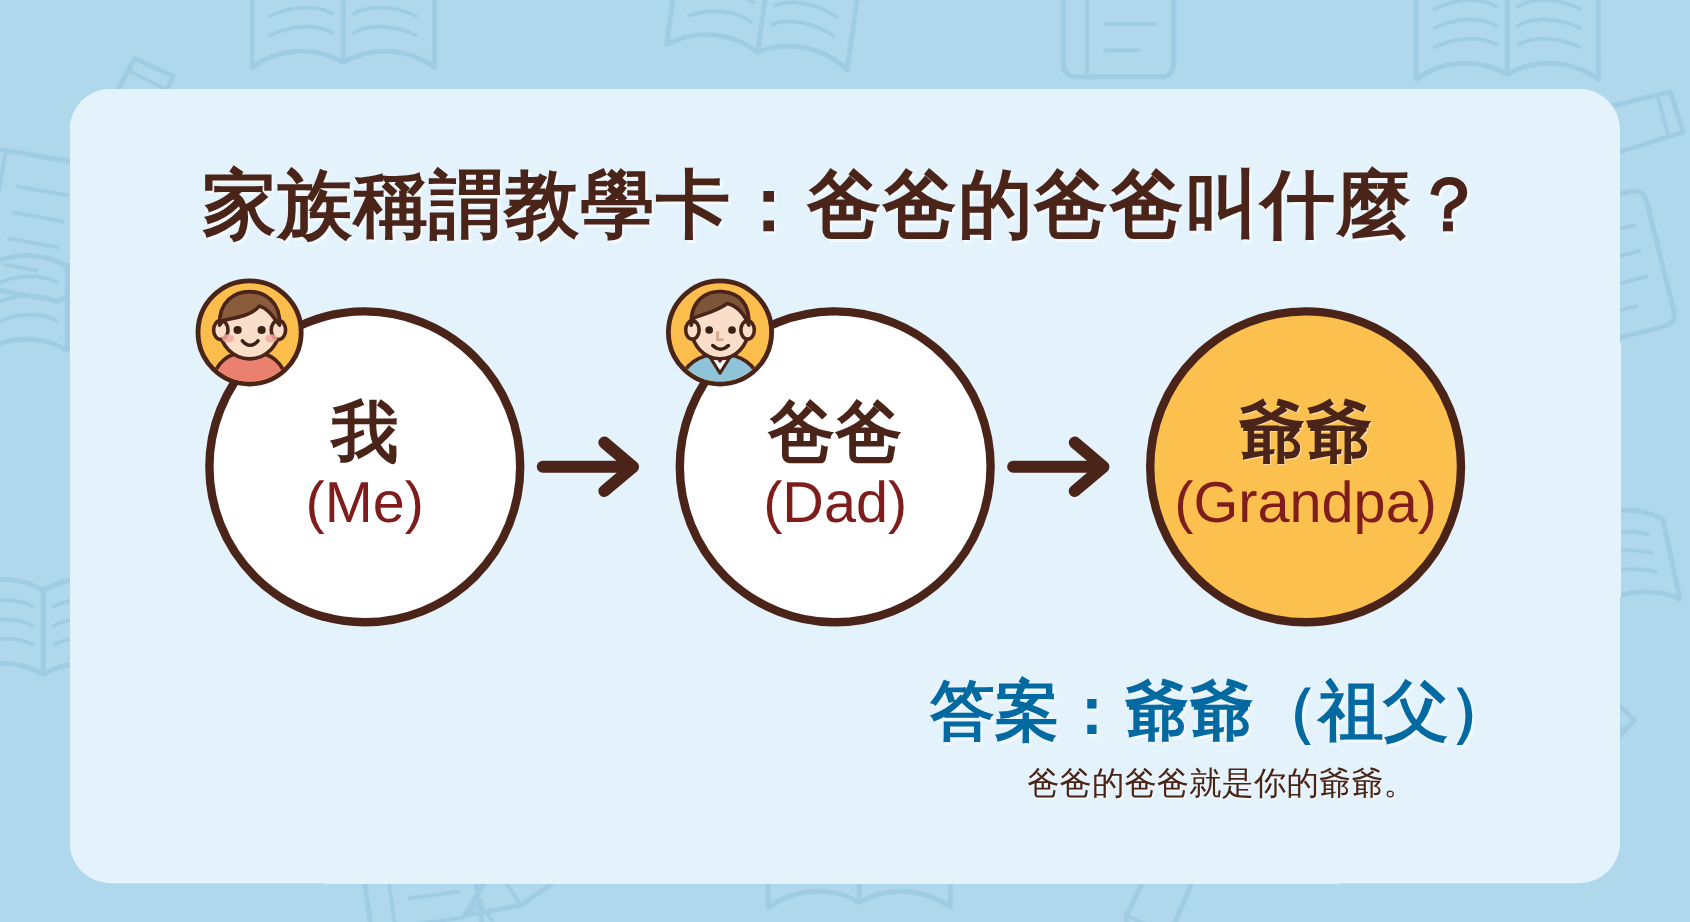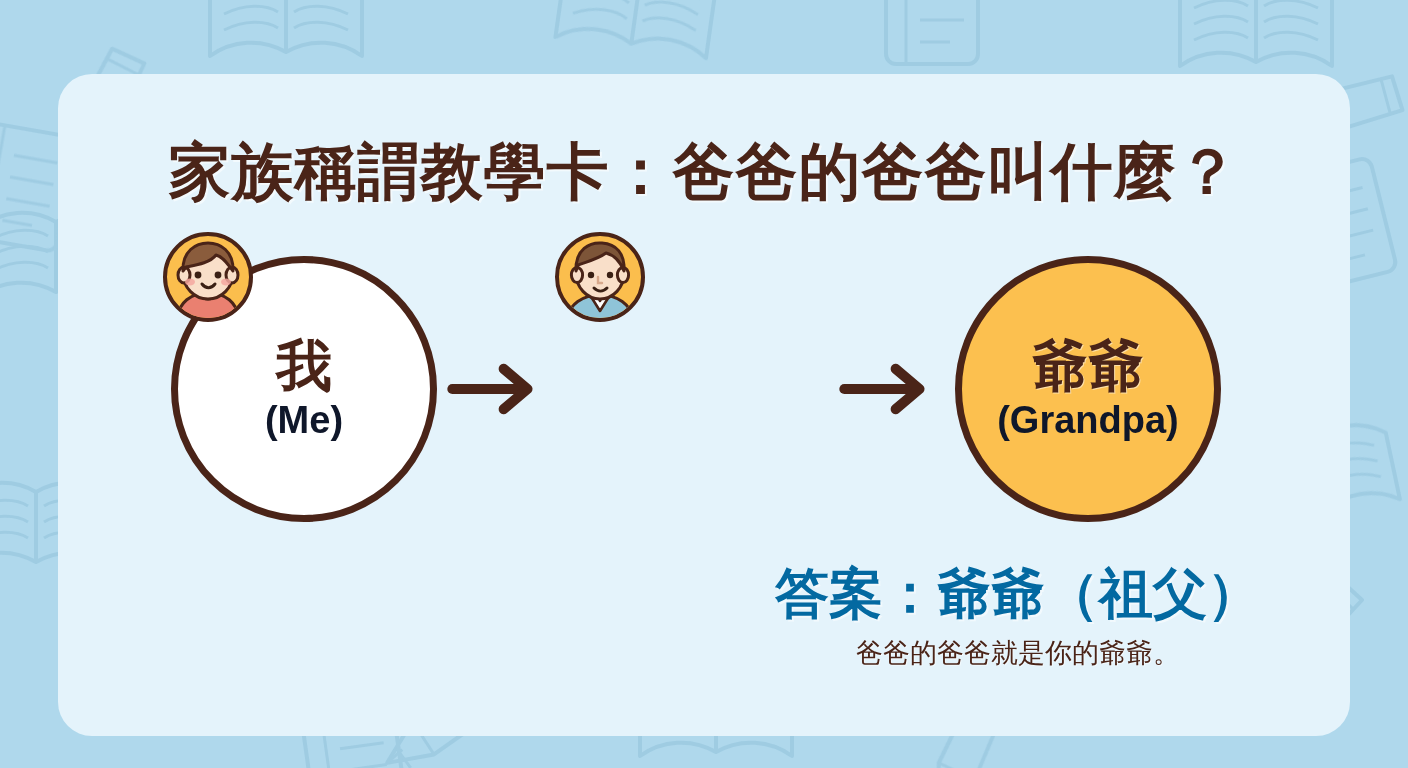--- a/index.html
+++ b/index.html
@@ -100,23 +100,23 @@
   .circle.highlight { background: #fcc04f; text-align: right; }
 
   .circle .cn {
     font-size: 56px;
     font-weight: bold;
     color: #4a2418;
     line-height: 1.05;
     text-shadow: 1px 1px 0 rgba(255,255,255,0.5);
   }
   .circle .en {
-    font-size: 38px;
-    font-weight: bold;
-    color: #0f172a;
+    font-size: 48px;
+    font-weight: normal;
+    color: #7f1d1d;
     line-height: 1.1;
     margin-top: 4px;
   }
 
   
   .avatar {
     position: absolute;
     left: -6px;
     top: -8px;
     width: 92px;
@@ -251,20 +251,24 @@
       </div>
 
       <div class="arrow">
         <svg viewBox="0 0 120 60" width="110" height="56" xmlns="http://www.w3.org/2000/svg" aria-hidden="true">
           <path d="M8 30 L86 30" fill="none" stroke="#4a2418" stroke-width="11" stroke-linecap="round"></path>
           <path d="M64 8 L90 30 L64 52" fill="none" stroke="#4a2418" stroke-width="11" stroke-linecap="round" stroke-linejoin="round"></path>
         </svg>
       </div>
 
       <div class="node-wrap">
+        <div class="circle plain">
+          <span class="cn">爸爸</span>
+          <span class="en">(Dad)</span>
+        </div>
         <div class="avatar">
           <svg viewBox="0 0 92 92" xmlns="http://www.w3.org/2000/svg" aria-hidden="true">
             <circle cx="46" cy="46" r="43" fill="#fbbe4d" stroke="#4a2418" stroke-width="4"></circle>
             <clipPath id="clip-man">
                 <circle cx="46" cy="46" r="41"></circle>
               </clipPath>
             <g clip-path="url(#clip-man)">
               <path d="M12 92 C 14 72, 30 64, 46 64 C 62 64, 78 72, 80 92 Z" fill="#8fc4d8" stroke="#4a2418" stroke-width="3"></path>
               <path d="M36 64 L46 80 L56 64 L50 61 L46 70 L42 61 Z" fill="#ffffff" stroke="#4a2418" stroke-width="2.6" stroke-linejoin="round"></path>
               <ellipse cx="46" cy="42" rx="24" ry="26" fill="#f9dfc9" stroke="#4a2418" stroke-width="3"></ellipse>

